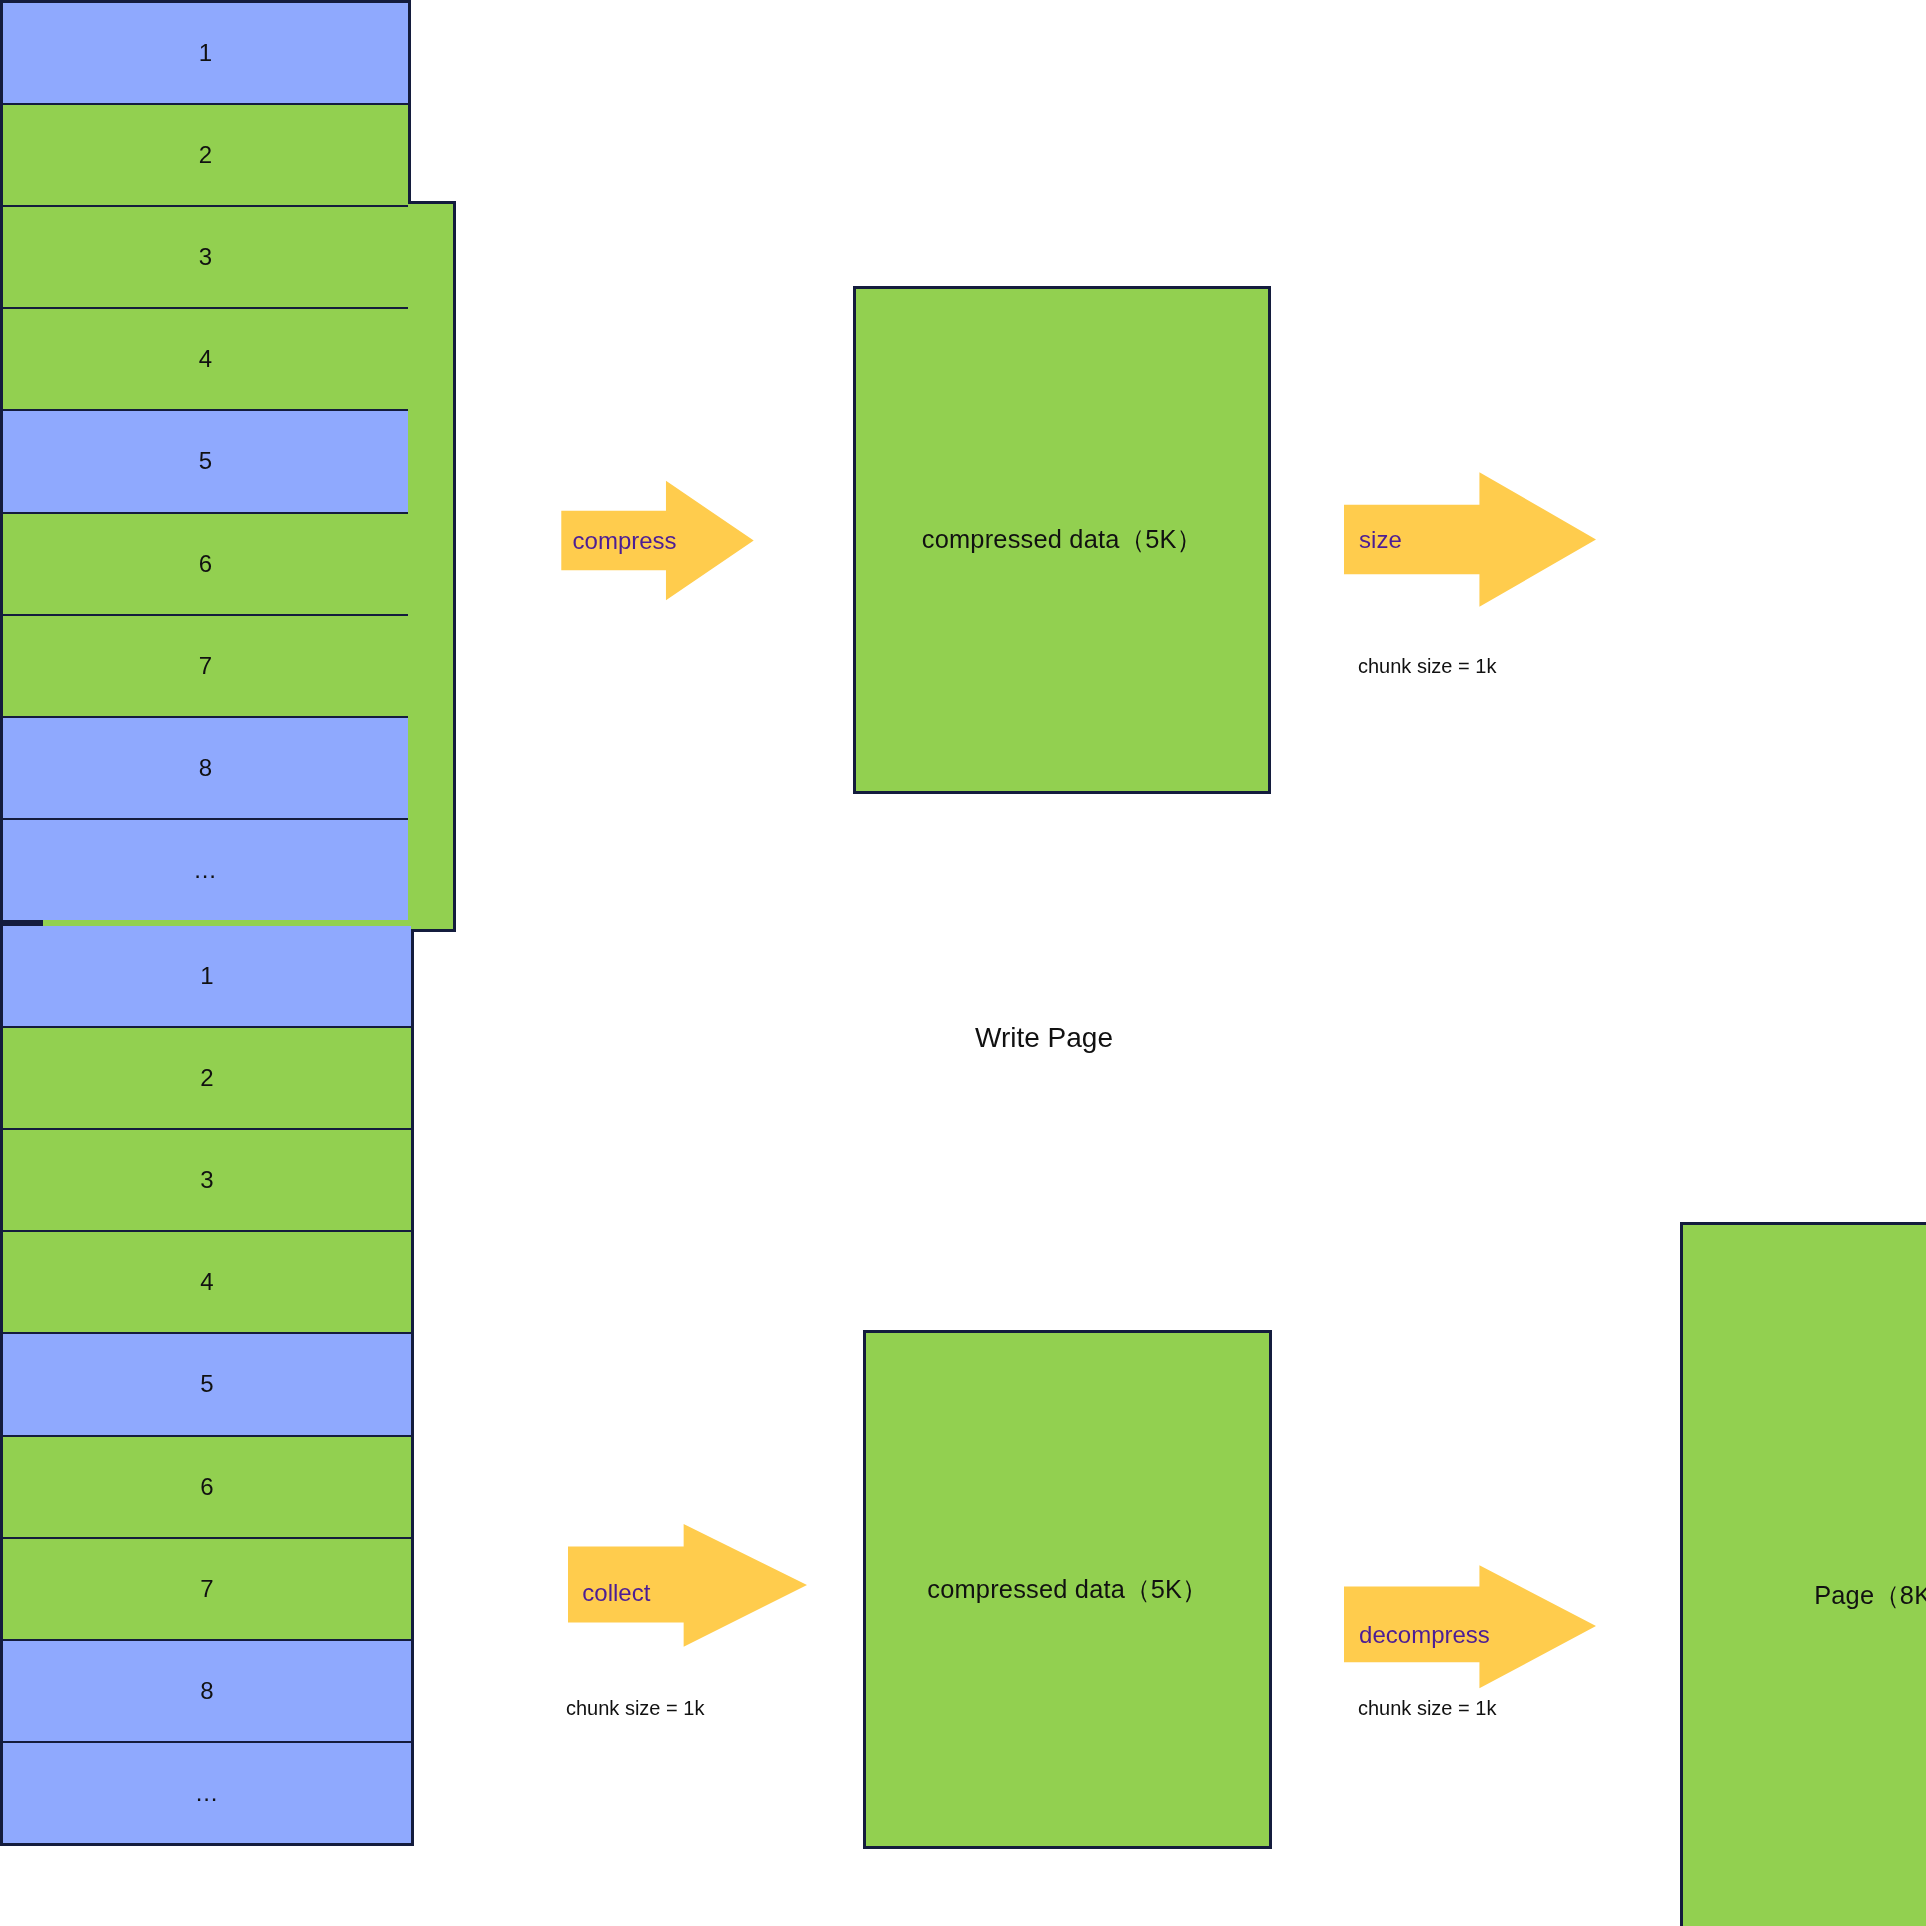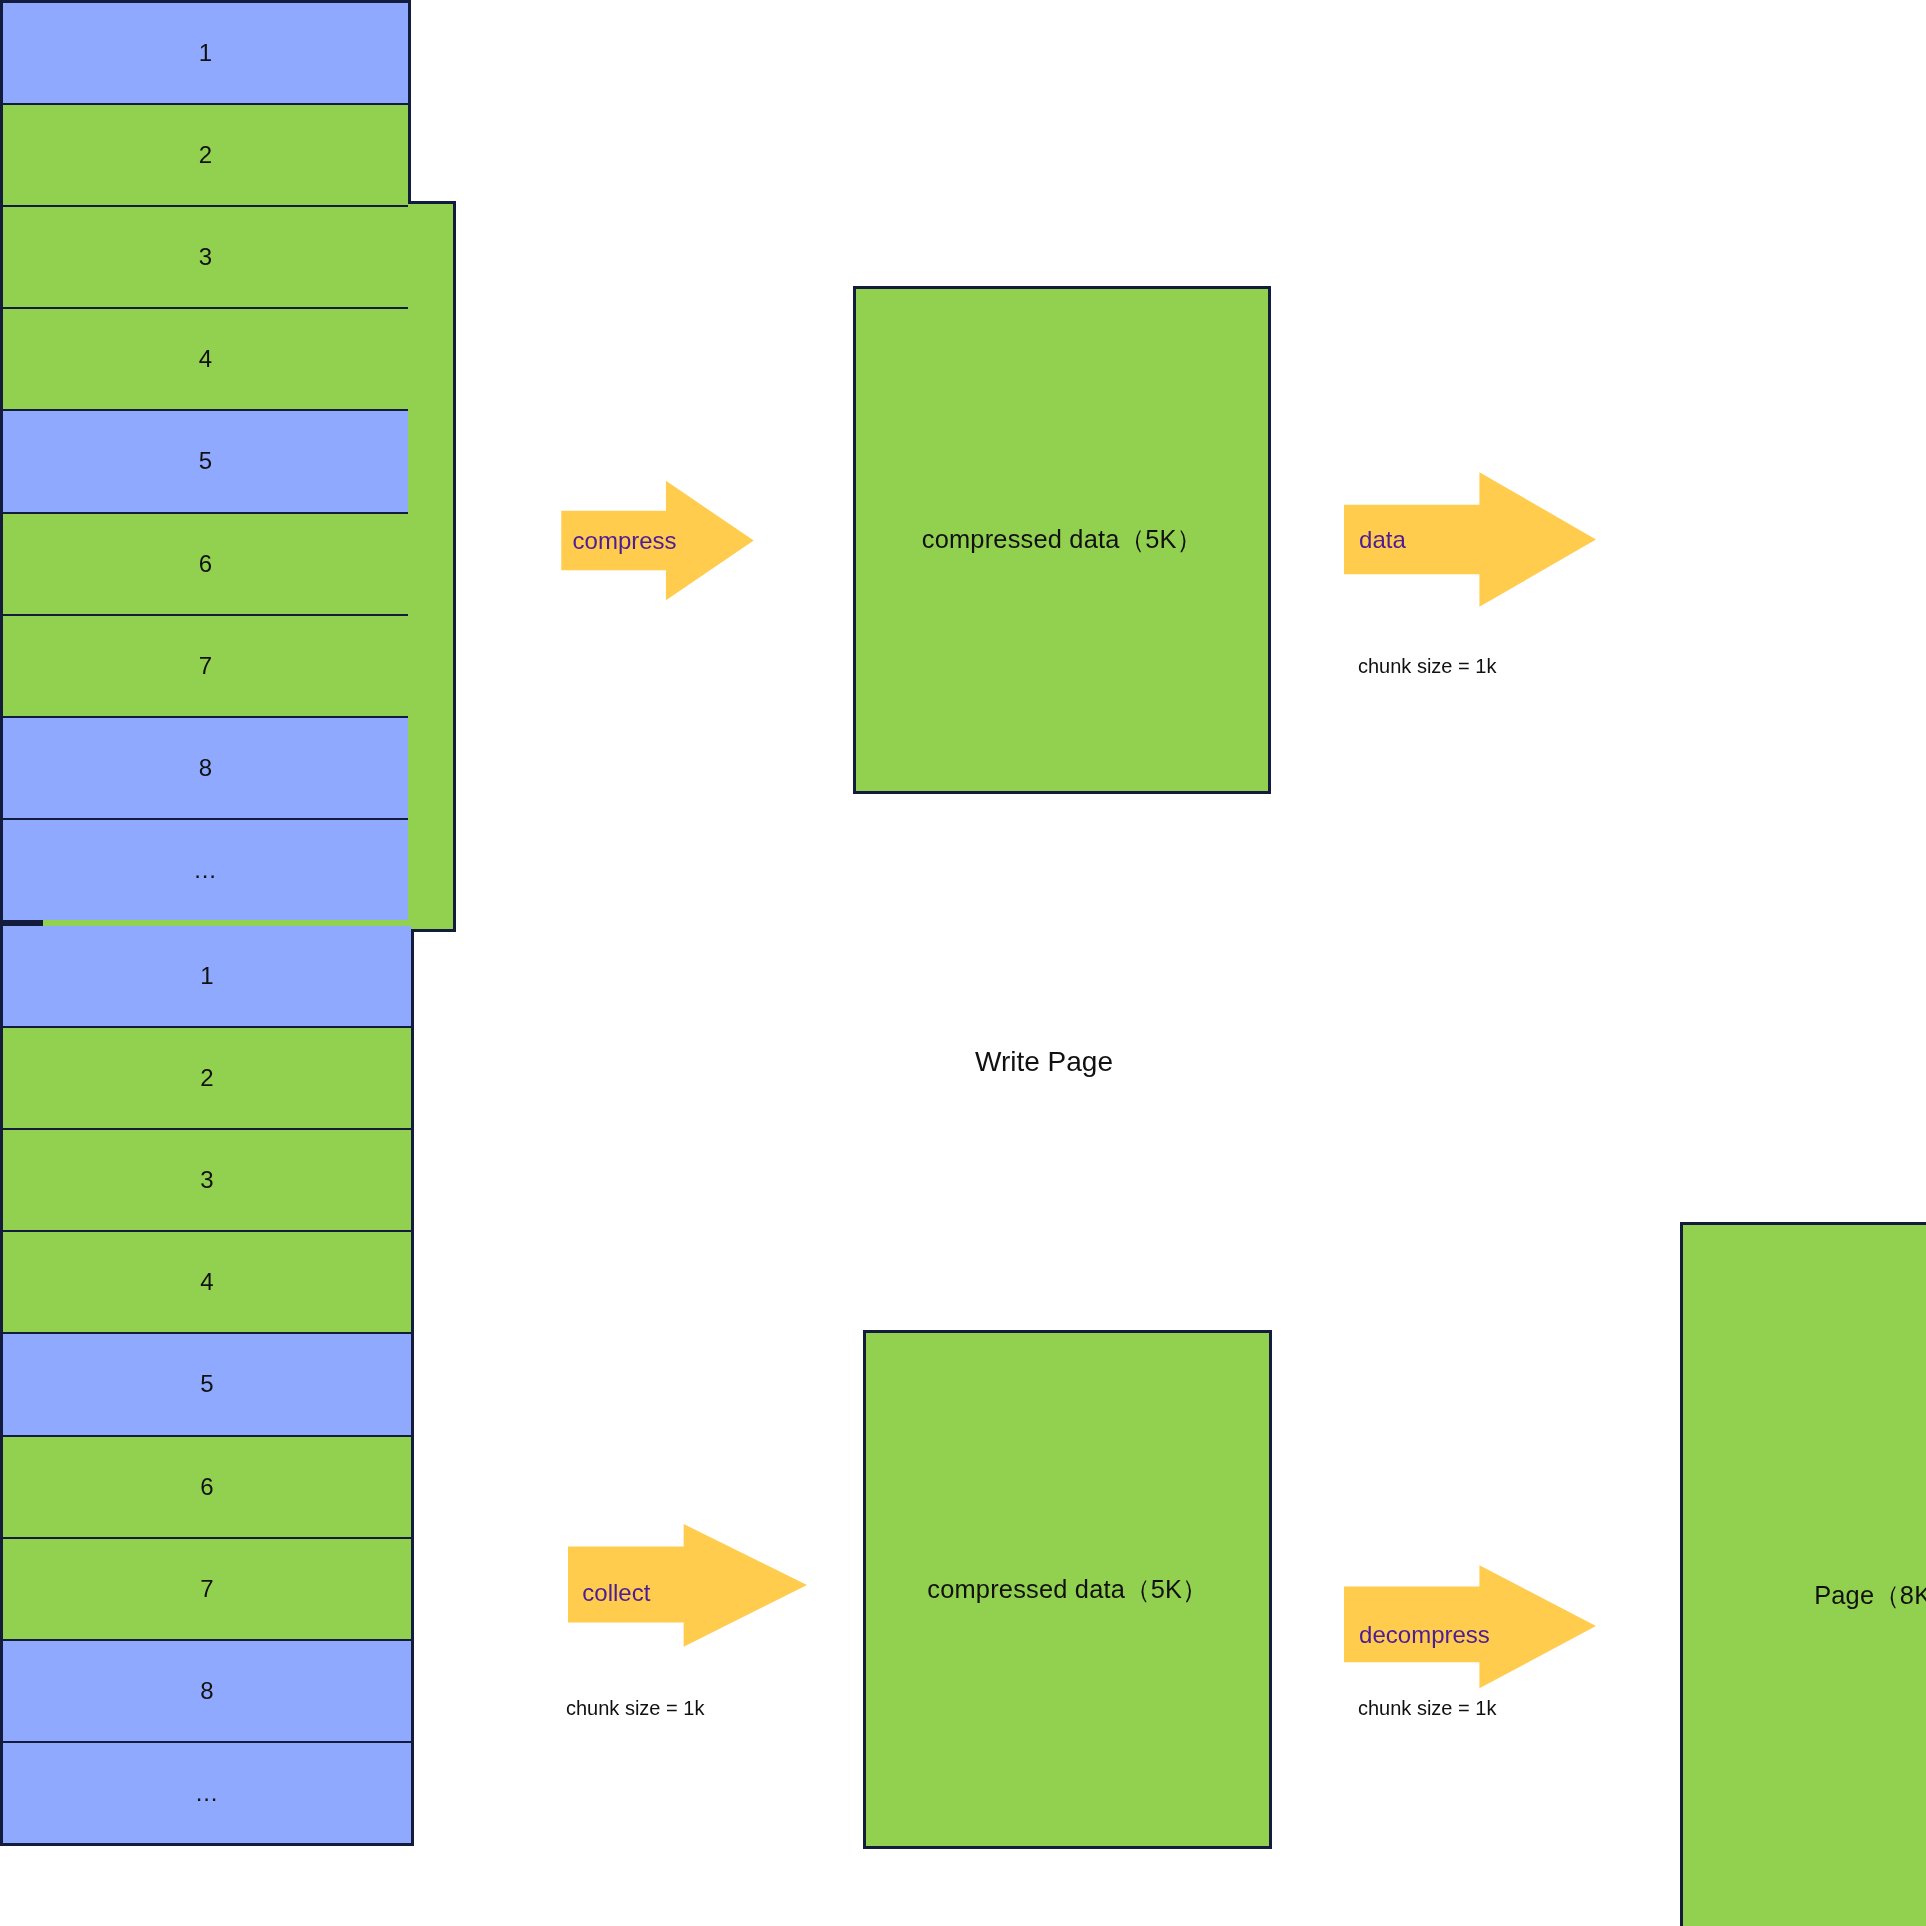--- a/index.html
+++ b/index.html
@@ -103,21 +103,21 @@
 </div>
 
 <div class="node box green" style="left:853px; top:286px; width:418px; height:508px;">
   <span class="box-label">compressed data（5K）</span>
 </div>
 
 <div class="arrow-wrap" style="left:1344px; top:468px; width:252px; height:143px;">
   <svg class="arrow-svg" width="252" height="143" viewBox="0 0 655 370">
     <polygon points="0,95 352,95 352,10 655,185 352,360 352,275 0,275" fill="#FFCC4D"></polygon>
   </svg>
-  <span class="arrow-text">data</span>
+  <span class="arrow-text">size</span>
 </div>
 <div class="sub-note" style="left:1358px; top:655px;">chunk size = 1k</div>
 
 <div class="stack" style="left:1680px; top:78px; width:411px; height:923px;">
   <div class="chunk blue">
     <span class="chunk-label">1</span>
   </div>
   <div class="chunk green">
     <span class="chunk-label">2</span>
   </div>
@@ -137,21 +137,21 @@
     <span class="chunk-label">7</span>
   </div>
   <div class="chunk blue">
     <span class="chunk-label">8</span>
   </div>
   <div class="chunk blue">
     <span class="chunk-label ellipsis">...</span>
   </div>
 </div>
 
-<div class="caption" style="left:975px; top:1046px;">Write Page</div>
+<div class="caption" style="left:975px; top:1022px;">Write Page</div>
 
 <div class="stack" style="left:40px; top:1119px; width:414px; height:923px;">
   <div class="chunk blue">
     <span class="chunk-label">1</span>
   </div>
   <div class="chunk green">
     <span class="chunk-label">2</span>
   </div>
   <div class="chunk green">
     <span class="chunk-label">3</span>

